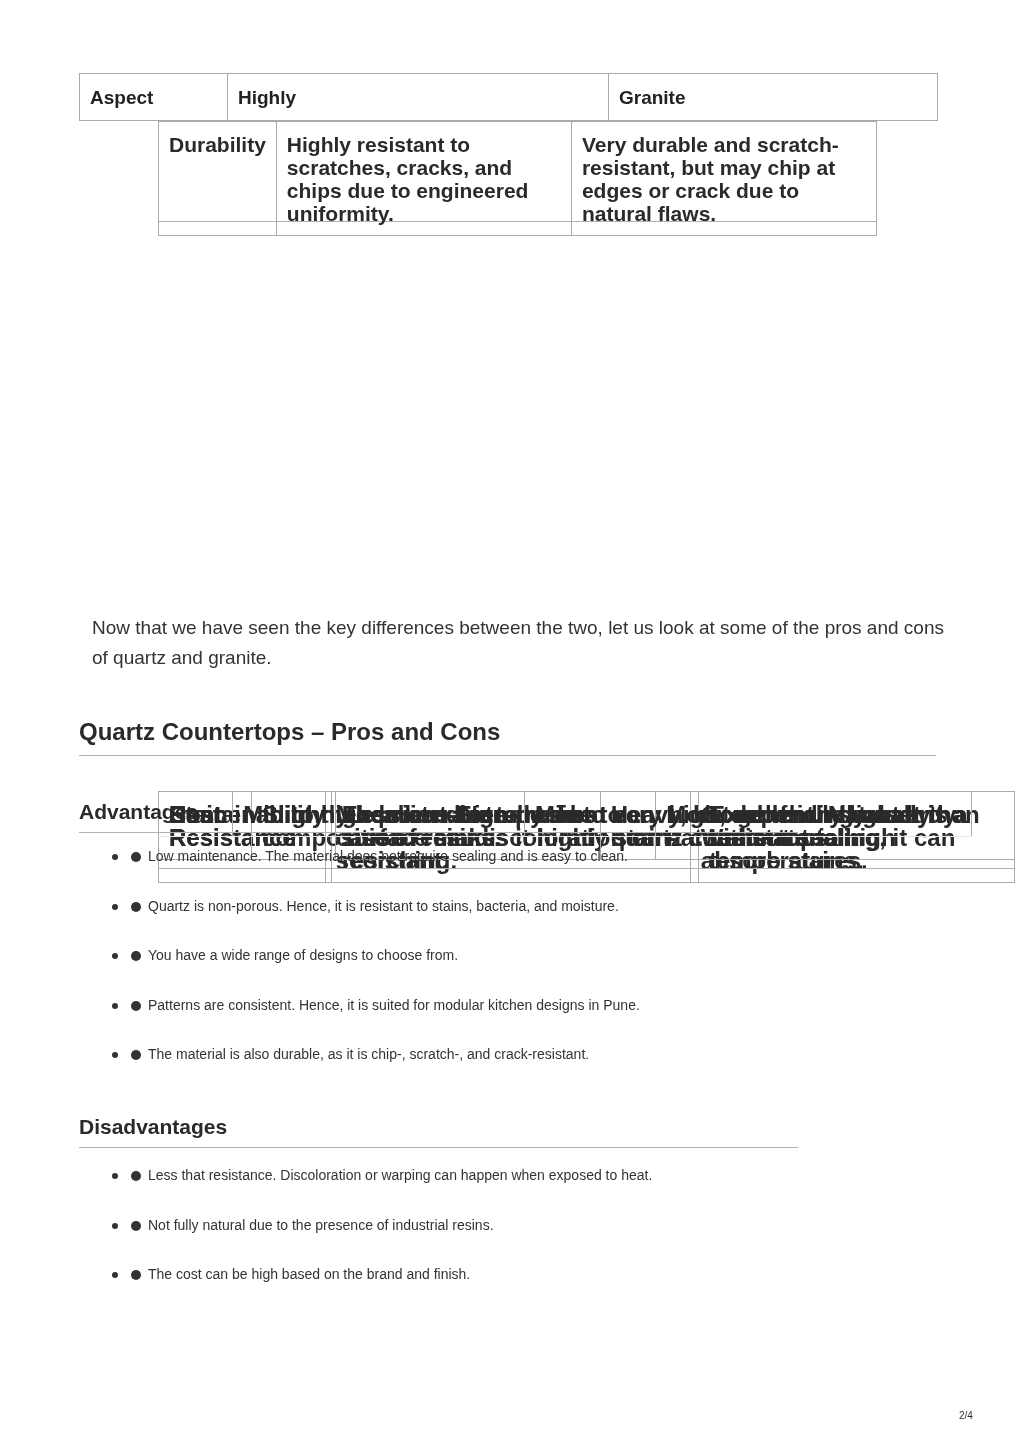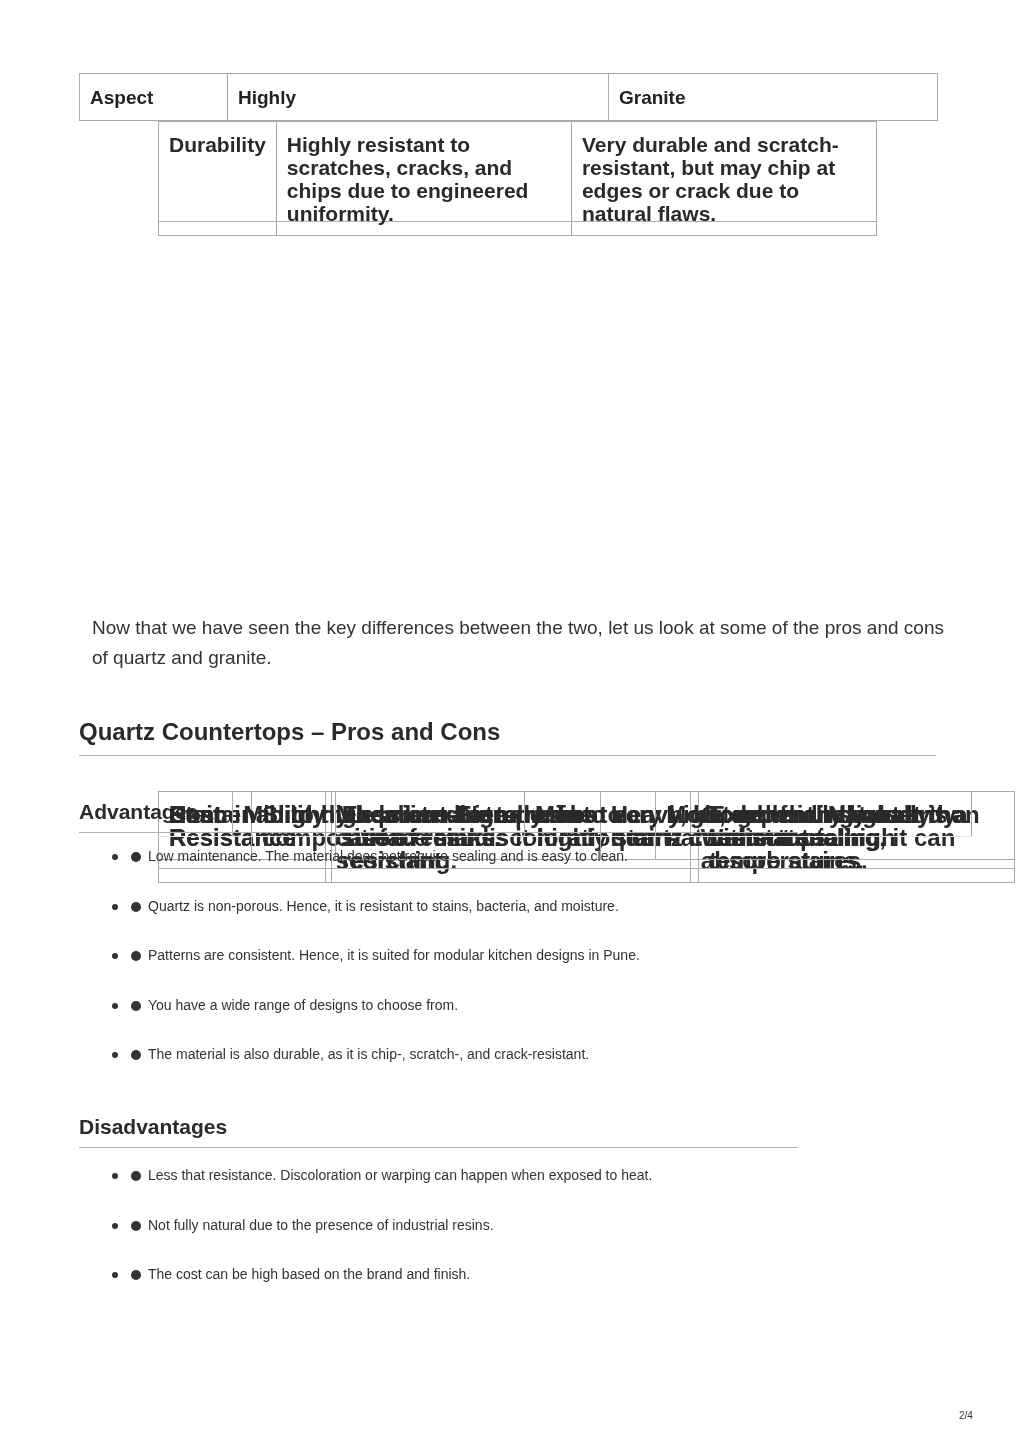--- a/index.html
+++ b/index.html
@@ -111,22 +111,22 @@
 </div>
 
 <p class="intro" style="margin:13px">Now that we have seen the key differences between the two, let us look at some of the pros and cons of quartz and granite.</p>
 
 <div class="h2">Quartz Countertops – Pros and Cons</div>
 
 <div class="h3 adv">Advantages</div>
 <ul class="items adv">
   <li><span class="outer-dot"></span><span class="inner-dot"></span><span>Low maintenance. The material does not require sealing and is easy to clean.</span></li>
   <li><span class="outer-dot"></span><span class="inner-dot"></span><span>Quartz is non-porous. Hence, it is resistant to stains, bacteria, and moisture.</span></li>
+  <li><span class="outer-dot"></span><span class="inner-dot"></span><span>You have a wide range of designs to choose from.</span></li>
   <li><span class="outer-dot"></span><span class="inner-dot"></span><span>Patterns are consistent. Hence, it is suited for modular kitchen designs in Pune.</span></li>
-  <li><span class="outer-dot"></span><span class="inner-dot"></span><span>You have a wide range of designs to choose from.</span></li>
   <li><span class="outer-dot"></span><span class="inner-dot"></span><span>The material is also durable, as it is chip-, scratch-, and crack-resistant.</span></li>
 </ul>
 
 <div class="h3 dis">Disadvantages</div>
 <ul class="items dis">
   <li><span class="outer-dot"></span><span class="inner-dot"></span><span>Less that resistance. Discoloration or warping can happen when exposed to heat.</span></li>
   <li><span class="outer-dot"></span><span class="inner-dot"></span><span>Not fully natural due to the presence of industrial resins.</span></li>
   <li><span class="outer-dot"></span><span class="inner-dot"></span><span>The cost can be high based on the brand and finish.</span></li>
 </ul>
 

